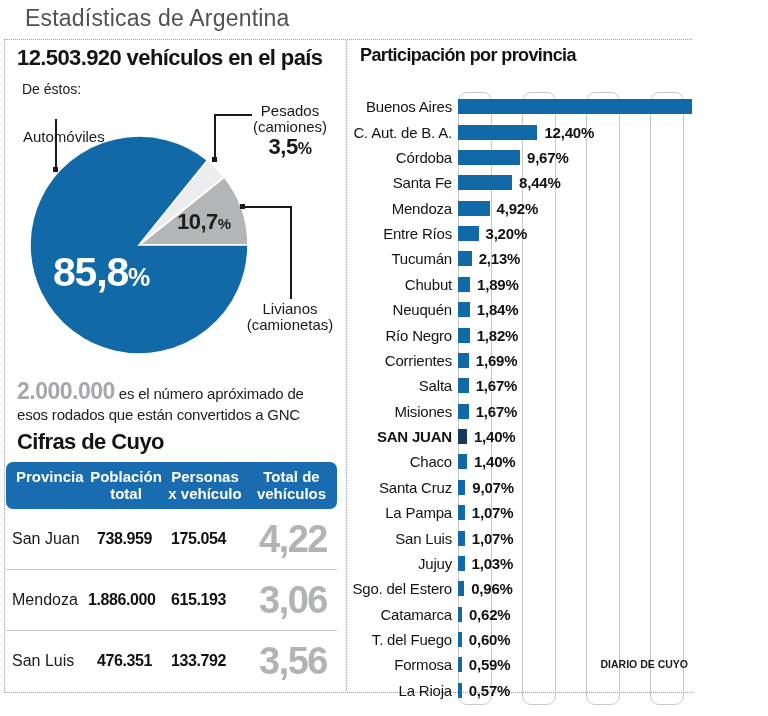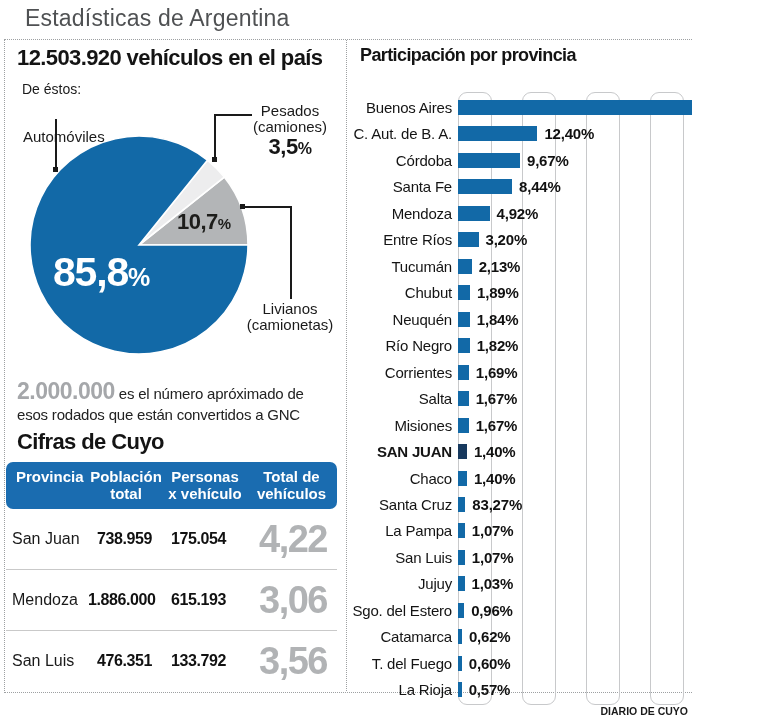--- a/index.html
+++ b/index.html
@@ -49,21 +49,21 @@
   .lanes{position:absolute;left:0;top:0;right:0;bottom:0;}
   .lane{position:absolute;top:0;bottom:0;width:32px;border:1px solid #c8c9cb;border-radius:9px;}
   .bar-rows{position:absolute;left:0;top:2px;right:0;bottom:2px;display:flex;flex-direction:column;}
   .bar-row{flex:1;display:flex;align-items:center;}
   .bar-label{width:106px;text-align:right;font-size:15px;color:#141414;white-space:nowrap;letter-spacing:-0.2px;}
   .bar-label.hl{font-weight:bold;}
   .bar{height:15px;margin-left:6px;flex:0 0 auto;}
   .bar-value{margin-left:7px;font-size:15px;font-weight:bold;white-space:nowrap;letter-spacing:-0.2px;color:#111;}
 
   .footer-source{left:5px;top:698px;font-size:10px;color:#1a1a1a;letter-spacing:-0.1px;}
-  .footer-credit{right:4px;top:705px;font-size:10.5px;font-weight:bold;color:#1a1a1a;}
+  .footer-credit{right:4px;top:658px;font-size:10.5px;font-weight:bold;color:#1a1a1a;}
 </style>
 </head>
 <body>
 
 <div class="page">
 
   <div class="main-title">Estadísticas de Argentina</div>
   <div class="content-frame"></div>
   <div class="v-sep"></div>
 
@@ -229,21 +229,21 @@
           <div class="bar-value">1,40%</div>
         </div>
         <div class="bar-row">
           <div class="bar-label">Chaco</div>
           <div class="bar" style="width: 8.974px; background: rgb(18, 105, 167);"></div>
           <div class="bar-value">1,40%</div>
         </div>
         <div class="bar-row">
           <div class="bar-label">Santa Cruz</div>
           <div class="bar" style="width: 7.3715px; background: rgb(18, 105, 167);"></div>
-          <div class="bar-value">83,27%</div>
+          <div class="bar-value">9,07%</div>
         </div>
         <div class="bar-row">
           <div class="bar-label">La Pampa</div>
           <div class="bar" style="width: 6.8587px; background: rgb(18, 105, 167);"></div>
           <div class="bar-value">1,07%</div>
         </div>
         <div class="bar-row">
           <div class="bar-label">San Luis</div>
           <div class="bar" style="width: 6.8587px; background: rgb(18, 105, 167);"></div>
           <div class="bar-value">1,07%</div>
@@ -262,20 +262,25 @@
           <div class="bar-label">Catamarca</div>
           <div class="bar" style="width: 3.9742px; background: rgb(18, 105, 167);"></div>
           <div class="bar-value">0,62%</div>
         </div>
         <div class="bar-row">
           <div class="bar-label">T. del Fuego</div>
           <div class="bar" style="width: 3.846px; background: rgb(18, 105, 167);"></div>
           <div class="bar-value">0,60%</div>
         </div>
         <div class="bar-row">
+          <div class="bar-label">Formosa</div>
+          <div class="bar" style="width: 3.7819px; background: rgb(18, 105, 167);"></div>
+          <div class="bar-value">0,59%</div>
+        </div>
+        <div class="bar-row">
           <div class="bar-label">La Rioja</div>
           <div class="bar" style="width: 3.6537px; background: rgb(18, 105, 167);"></div>
           <div class="bar-value">0,57%</div>
         </div>
       </div>
   </div>
 
   <div class="footer-credit">DIARIO DE CUYO</div>
 
 </div>

